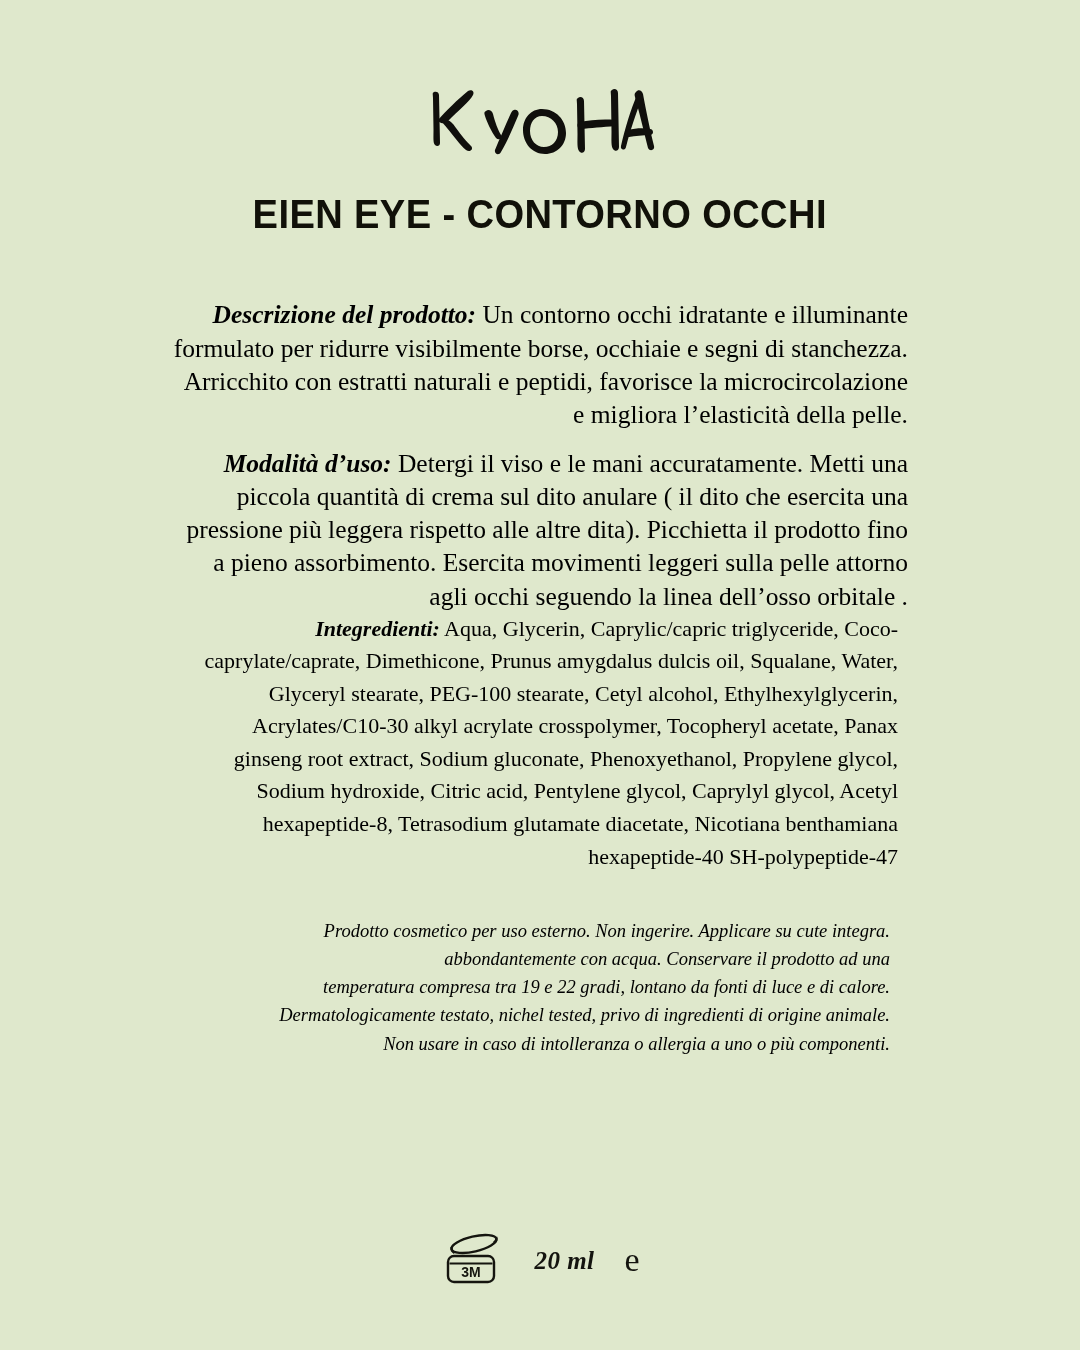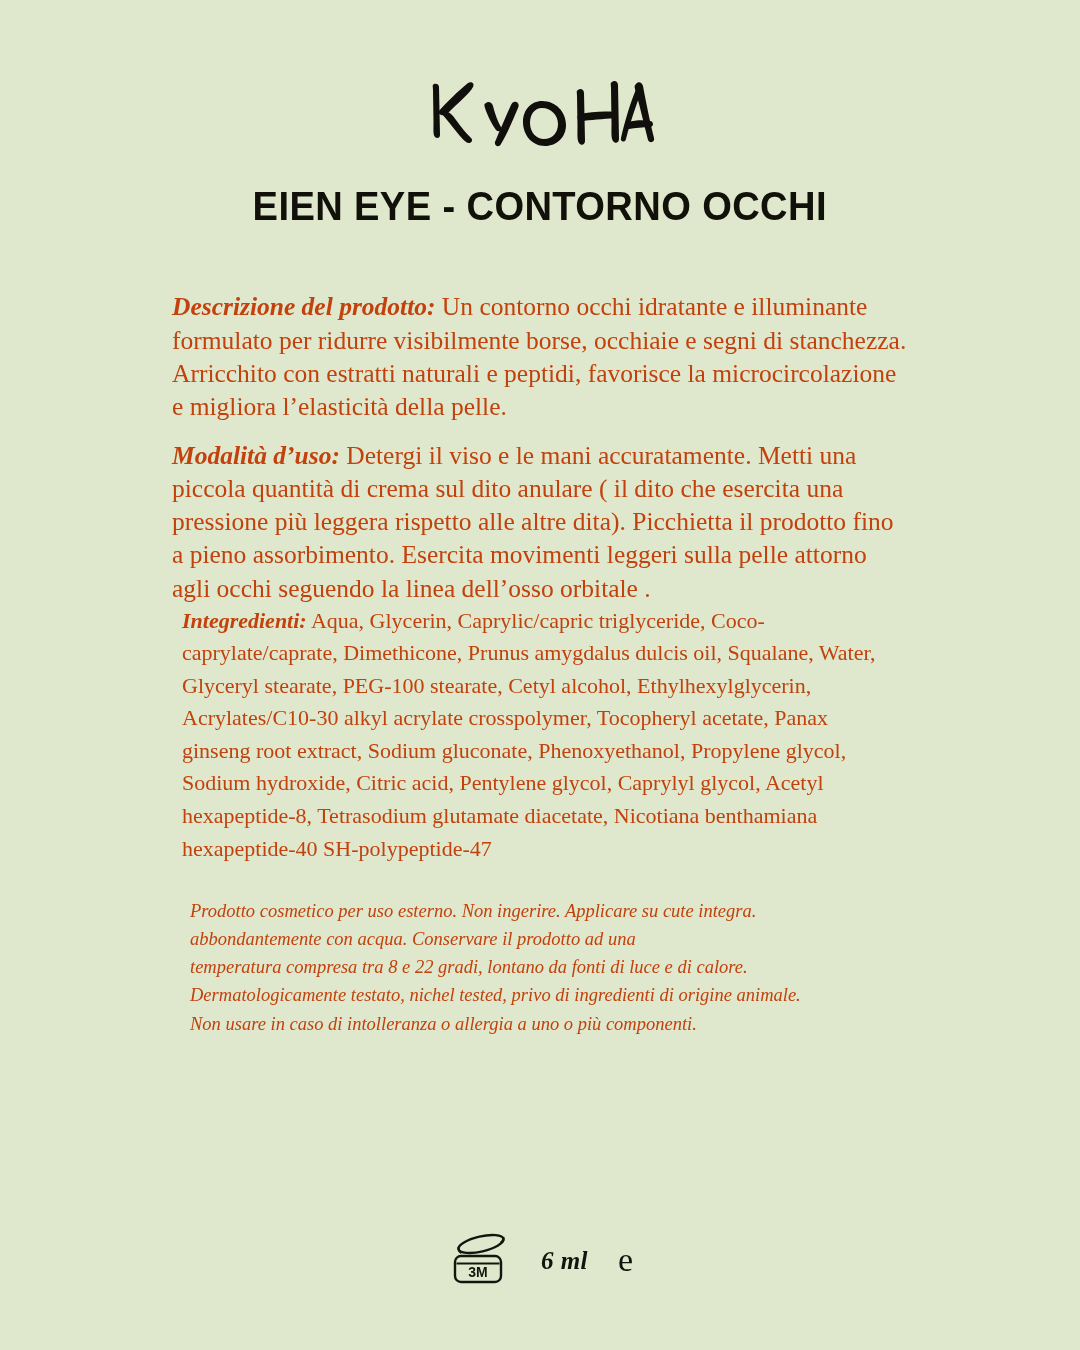--- a/index.html
+++ b/index.html
@@ -13,21 +13,21 @@
     background: #dfe8cc;
     font-family: "Liberation Serif", "DejaVu Serif", serif;
     color: #14140f;
     overflow: hidden;
   }
 
   .label {
     width: 1080px;
     height: 1350px;
     box-sizing: border-box;
-    padding: 0;
+    padding: 8px;
     position: relative;
     display: flex;
     flex-direction: column;
     align-items: center;
   }
 
   
   .brand {
     margin-top: 72px;
     height: 78px;
@@ -46,22 +46,22 @@
     letter-spacing: 0.4px;
     line-height: 1;
     text-align: center;
     color: #111109;
     transform: scaleX(0.93);
   }
 
   
   .block {
     width: 736px;
-    text-align: left;
-    color: #c2410c;
+    text-align: right;
+    color: #000000;
   }
 
   .description {
     margin-top: 36px;
     font-size: 25.5px;
     line-height: 1.30;
   }
 
   .usage {
     margin-top: 16px;
@@ -74,21 +74,21 @@
     font-weight: bold;
   }
 
   .ingredients {
     width: 716px;
     font-size: 22px;
     line-height: 1.48;
   }
 
   .warnings {
-    margin-top: 32px;
+    margin-top: 44px;
     width: 700px;
     font-size: 18.5px;
     font-style: italic;
     line-height: 1.52;
   }
   .warnings p { margin: 0; }
 
   
   .footer-symbols {
     position: absolute;
@@ -154,37 +154,37 @@
     <span class="lead-in">Modalità d’uso:</span><span> Detergi il viso e le mani accuratamente. Metti una piccola quantità di crema sul dito anulare ( il dito che esercita una pressione più leggera rispetto alle altre dita). Picchietta il prodotto fino a pieno assorbimento. Esercita movimenti leggeri sulla pelle attorno agli occhi seguendo la linea dell’osso orbitale .</span>
   </div>
 
   <div class="block ingredients">
     <span class="lead-in">Integredienti:</span><span> Aqua, Glycerin, Caprylic/capric triglyceride, Coco-caprylate/caprate, Dimethicone, Prunus amygdalus dulcis oil, Squalane, Water, Glyceryl stearate, PEG-100 stearate, Cetyl alcohol, Ethylhexylglycerin, Acrylates/C10-30 alkyl acrylate crosspolymer, Tocopheryl acetate, Panax ginseng root extract, Sodium gluconate, Phenoxyethanol, Propylene glycol, Sodium hydroxide, Citric acid, Pentylene glycol, Caprylyl glycol, Acetyl hexapeptide-8, Tetrasodium glutamate diacetate, Nicotiana benthamiana hexapeptide-40 SH-polypeptide-47</span>
   </div>
 
   <div class="block warnings">
     <p>Prodotto cosmetico per uso esterno. Non ingerire. Applicare su cute integra.</p>
     <p>abbondantemente con acqua. Conservare il prodotto ad una</p>
-    <p>temperatura compresa tra 8 e 22 gradi, lontano da fonti di luce e di calore.</p>
+    <p>temperatura compresa tra 19 e 22 gradi, lontano da fonti di luce e di calore.</p>
     <p>Dermatologicamente testato, nichel tested, privo di ingredienti di origine animale.</p>
     <p>Non usare in caso di intolleranza o allergia a uno o più componenti.</p>
   </div>
 
   <div class="footer-symbols">
 
     <svg class="pao-icon" width="64" height="58" viewBox="0 0 64 58" aria-hidden="true">
 
       <ellipse cx="34" cy="12" rx="23" ry="7.5" transform="rotate(-13 34 12)" fill="none" stroke="#15150f" stroke-width="2.4"></ellipse>
       <path d="M11.6 15.2 C11.2 17.4 12.4 19.6 14.6 21.0" fill="none" stroke="#15150f" stroke-width="2.4"></path>
       <path d="M56.2 5.0 C56.8 7.2 55.8 9.4 53.8 10.8" fill="none" stroke="#15150f" stroke-width="2.4"></path>
 
       <rect x="8" y="24" width="46" height="26" rx="6" ry="6" fill="none" stroke="#15150f" stroke-width="2.4"></rect>
 
       <line x1="9.5" y1="31.5" x2="52.5" y2="31.5" stroke="#15150f" stroke-width="2.2"></line>
       <text x="31" y="45" text-anchor="middle" font-family="'Liberation Sans', sans-serif" font-size="14" font-weight="bold" fill="#15150f">3M</text>
     </svg>
 
-    <span class="volume">6 ml</span>
+    <span class="volume">20 ml</span>
 
     <span class="estimated-sign">e</span>
   </div>
 
 </div>
 
 </body></html>

